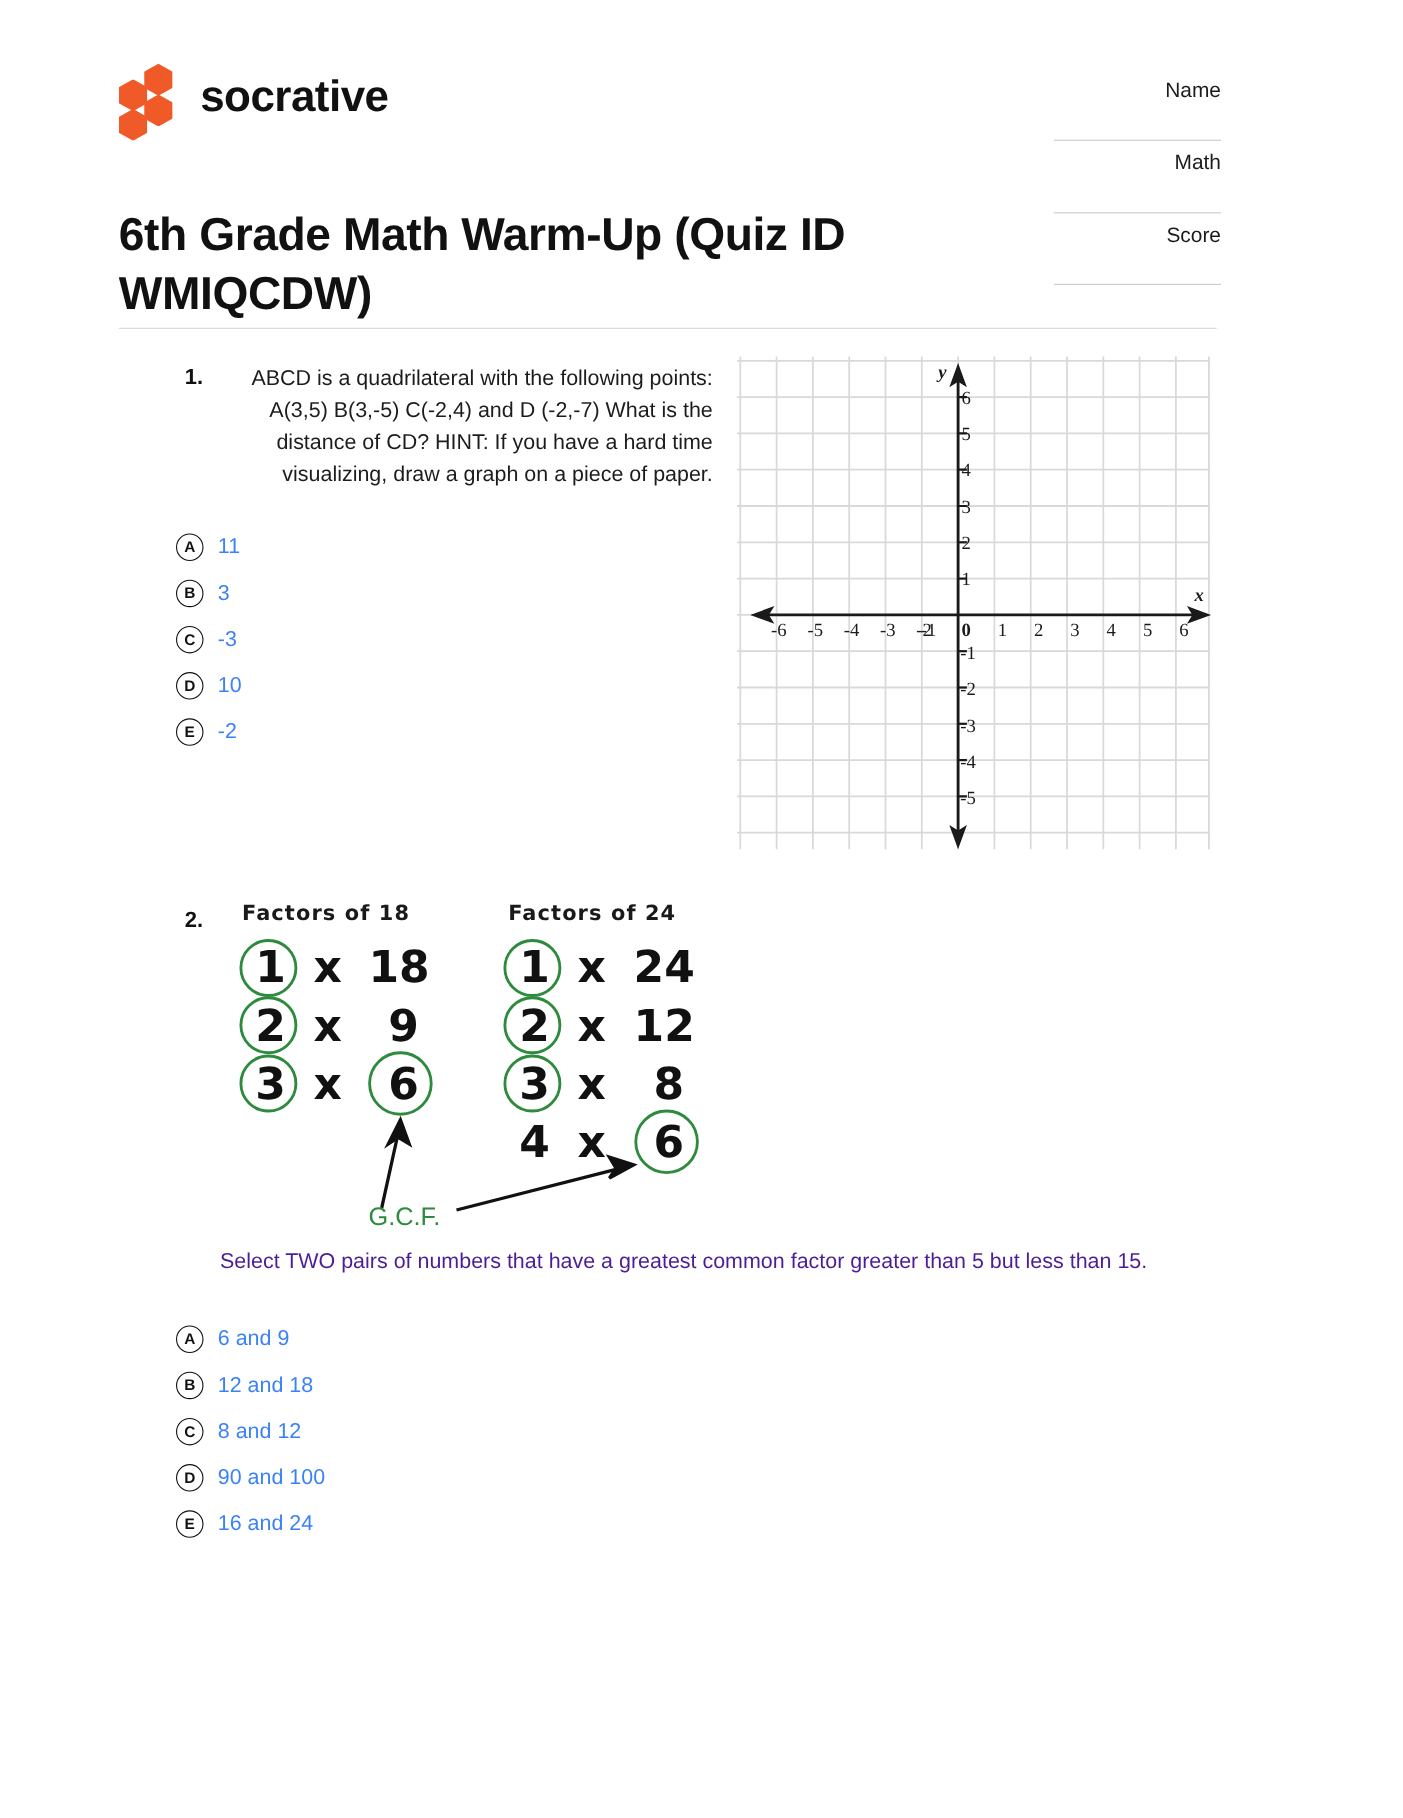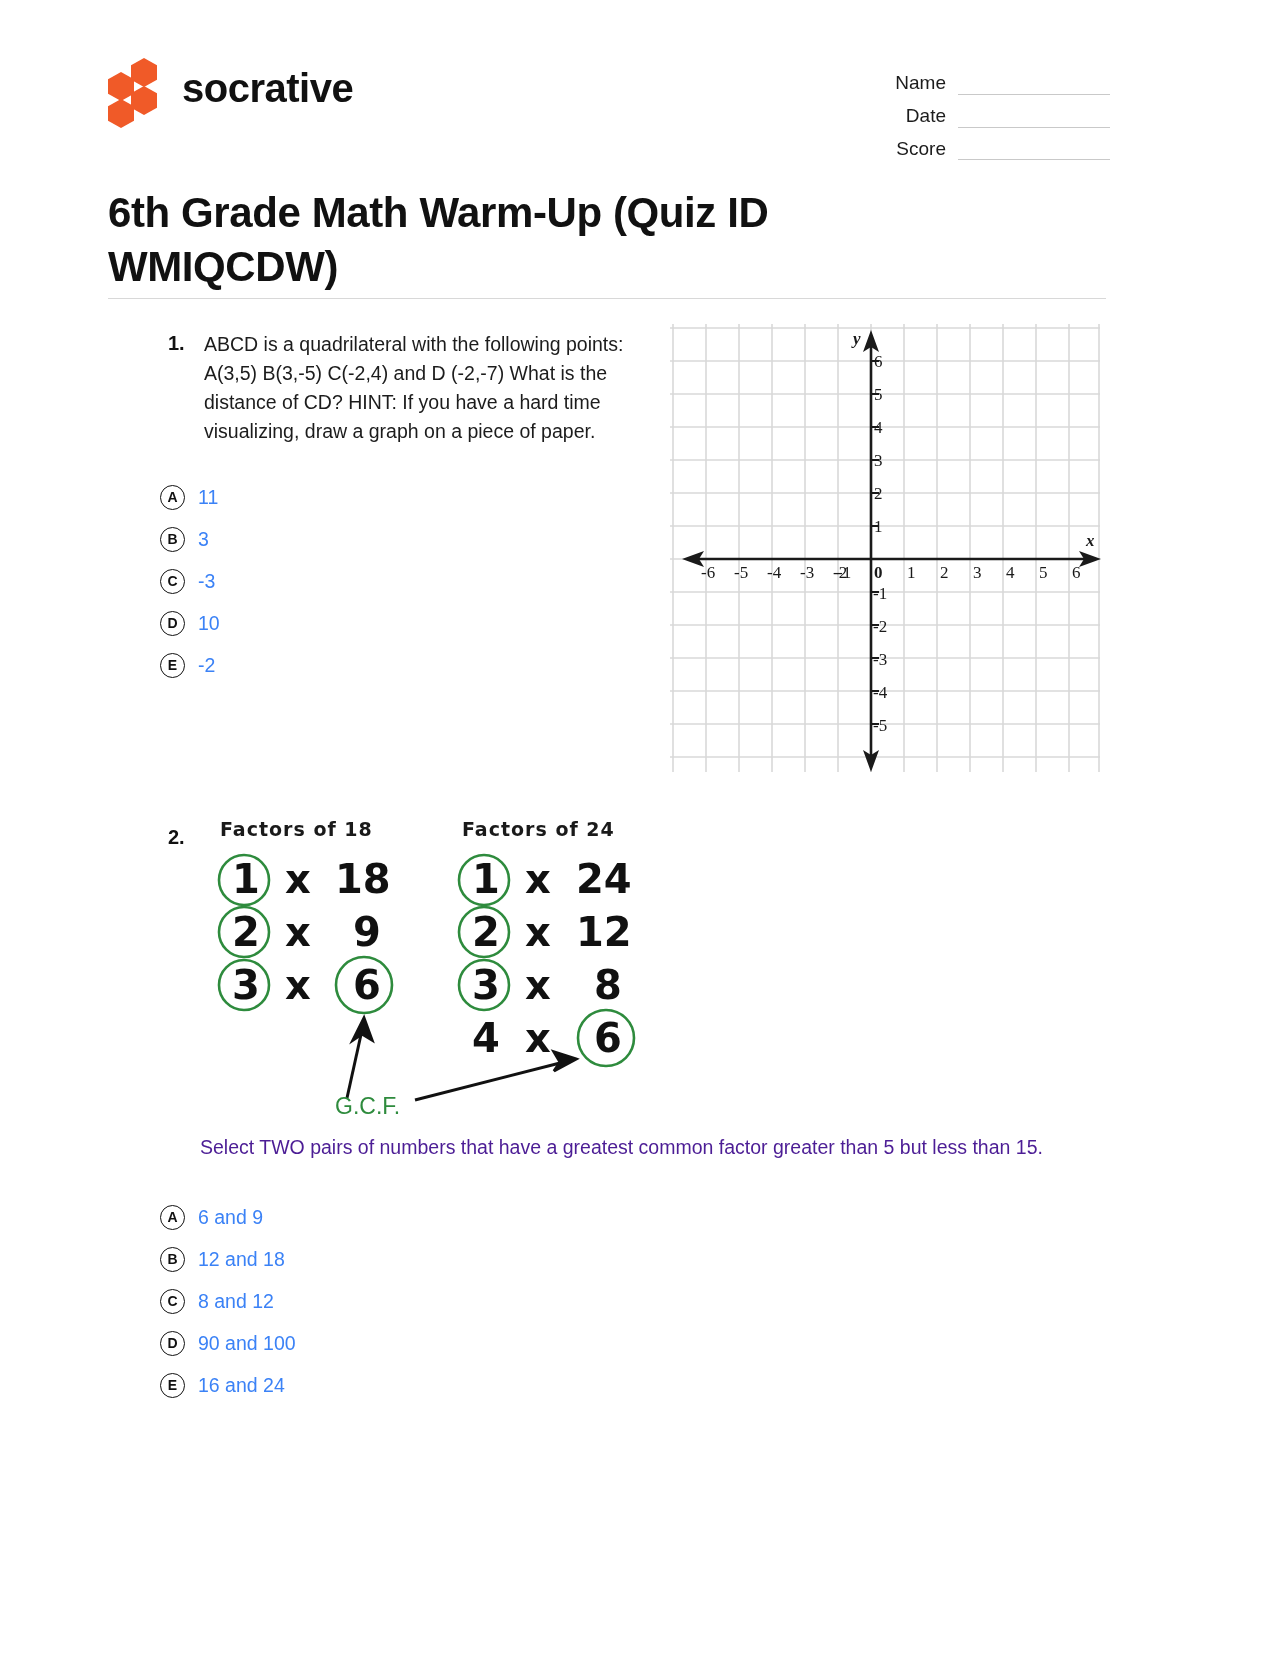--- a/index.html
+++ b/index.html
@@ -83,20 +83,21 @@
     left: 762px;
     top: 14px;
     width: 240px;
   }
   .meta-row {
     display: flex;
     align-items: flex-end;
     justify-content: flex-end;
     gap: 12px;
     margin-bottom: 10px;
+    flex-direction: column;
   }
   .meta-row.score { }
   .meta-label {
     font-size: 19px;
     color: #1c1c1c;
     line-height: 1.2;
     white-space: nowrap;
   }
   .meta-line {
     width: 152px;
@@ -205,35 +206,35 @@
     </div>
 
     <div class="title">6th Grade Math Warm-Up (Quiz ID WMIQCDW)</div>
 
     <div class="meta">
       <div class="meta-row">
         <span class="meta-label">Name</span>
         <span class="meta-line"></span>
       </div>
       <div class="meta-row">
-        <span class="meta-label">Date</span>
+        <span class="meta-label">Math</span>
         <span class="meta-line"></span>
       </div>
       <div class="meta-row score">
         <span class="meta-label">Score</span>
         <span class="meta-line"></span>
       </div>
     </div>
   </div>
 
   <div class="header-rule"></div>
 
   <div class="question" style="left:168px; top:330px; width:480px;">
     <div class="q-num" style="left:0; top:2px;">1.</div>
-    <div class="q-text" style="margin-left:36px;">ABCD is a quadrilateral with the following points: A(3,5) B(3,-5) C(-2,4) and D (-2,-7) What is the distance of CD? HINT: If you have a hard time visualizing, draw a graph on a piece of paper.</div>
+    <div class="q-text" style="margin-left:36px;text-align:right;">ABCD is a quadrilateral with the following points: A(3,5) B(3,-5) C(-2,4) and D (-2,-7) What is the distance of CD? HINT: If you have a hard time visualizing, draw a graph on a piece of paper.</div>
   </div>
 
   <div class="choices" style="left:160px; top:476px;">
     <div class="choice">
       <span class="bubble">A</span>
       <span class="choice-text">11</span>
     </div>
     <div class="choice">
       <span class="bubble">B</span>
       <span class="choice-text">3</span>

